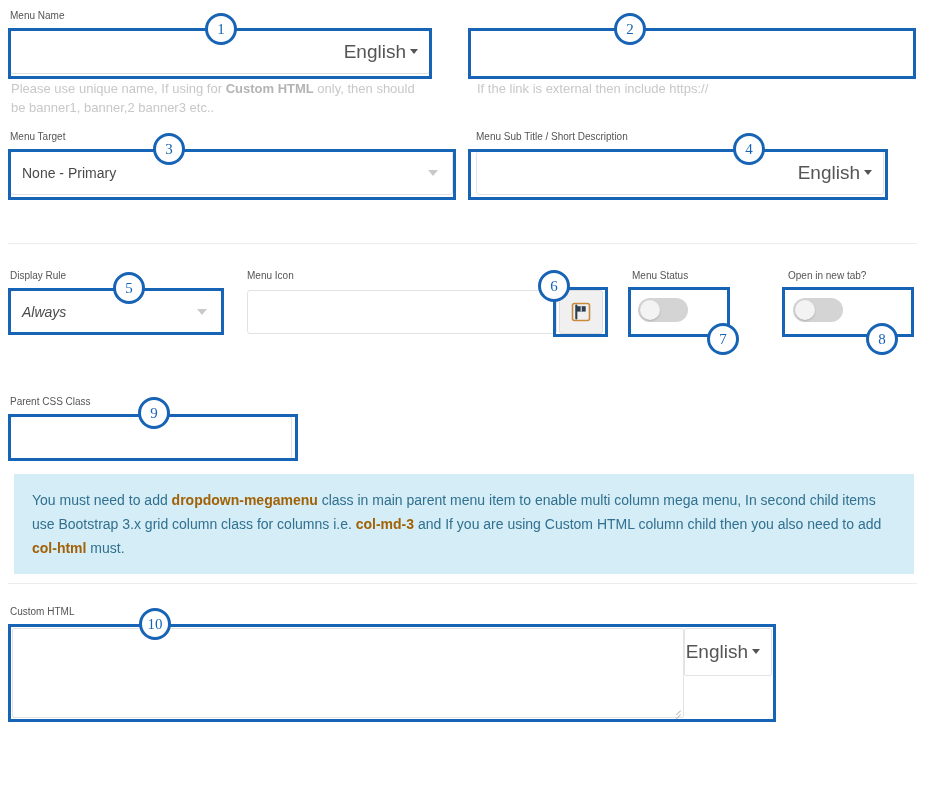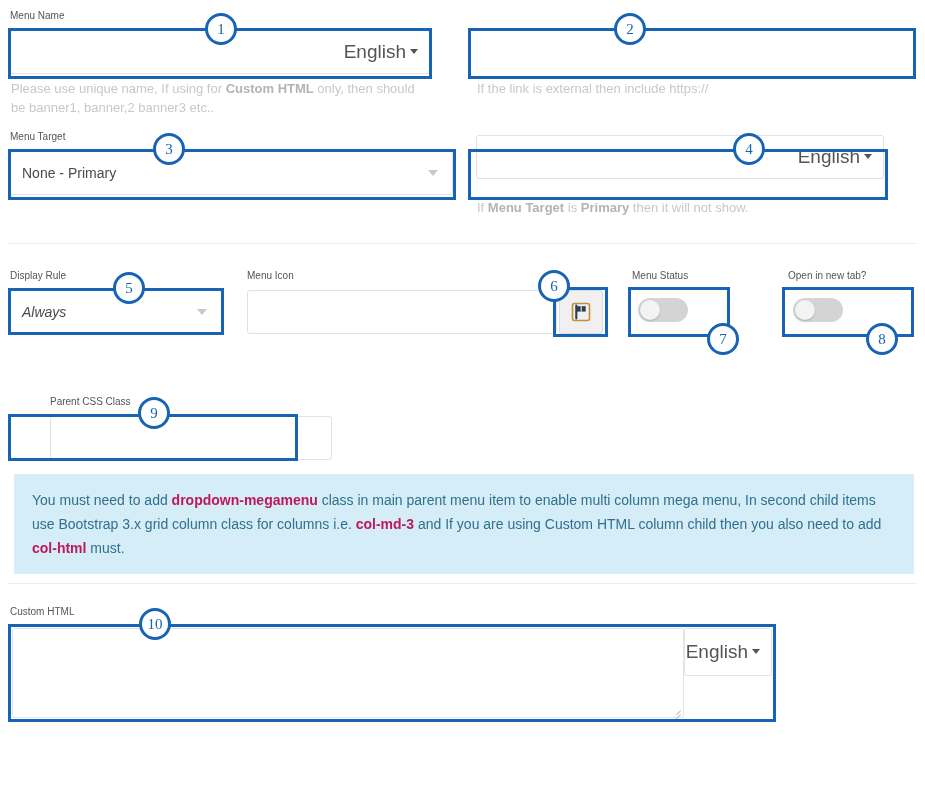--- a/index.html
+++ b/index.html
@@ -155,21 +155,21 @@
   
   .alert {
     position: absolute;
     box-sizing: border-box;
     background: #d4edf7;
     color: #31708f;
     font-size: 14px;
     line-height: 24px;
     padding: 14px 18px;
   }
-  .alert b { font-weight: bold; color: #be185d; text-align: right; }
+  .alert b { font-weight: bold; color: #a16207; text-align: right; }
 
   
   .ta {
     position: absolute;
     box-sizing: border-box;
     background: #ffffff;
     border: 1px solid #e4e4e4;
     border-radius: 2px;
   }
   .resize-grip {
@@ -205,25 +205,25 @@
 
   <div class="fld" style="left:10px; top:129px; width:443px;">
     <div class="lbl">Menu Target</div>
     <div class="ctl select" style="margin-top:6px; width:443px;">
       <span class="sel-text">None - Primary</span>
       <span class="caret-grey"></span>
     </div>
   </div>
 
   <div class="fld" style="left:476px; top:129px; width:408px;">
+    <div class="lbl">Menu Sub Title / Short Description</div>
     <div class="ctl input" style="margin-top:6px; width:408px;">
       <span class="lang"><span>English</span><span class="cv"></span></span>
     </div>
   </div>
-  <div class="help" style="position:absolute; left:477px; top:198px; width:430px;"><span>If </span><b>Menu Target</b><span> is </span><b>Primary</b><span> then it will not show.</span></div>
 
   <div class="divider" style="top:243px;"></div>
 
   <div class="fld" style="left:10px; top:268px; width:212px;">
     <div class="lbl">Display Rule</div>
     <div class="ctl select" style="margin-top:6px; width:212px;font-style:italic;">
       <span class="sel-text">Always</span>
       <span class="caret-grey"></span>
     </div>
   </div>
@@ -248,21 +248,21 @@
     <span class="knob"></span>
   </div>
 
   <div class="fld" style="left:788px; top:268px;">
     <div class="lbl">Open in new tab?</div>
   </div>
   <div class="switch" style="position:absolute; left:793px; top:298px;">
     <span class="knob"></span>
   </div>
 
-  <div class="fld" style="left:10px; top:394px; width:282px;margin-left:40px;">
+  <div class="fld" style="left:10px; top:394px; width:282px;">
     <div class="lbl">Parent CSS Class</div>
     <div class="ctl input" style="margin-top:6px; width:282px;"></div>
   </div>
 
   <div class="alert" style="left:14px; top:474px; width:900px;">
     <span>You must need to add </span><b>dropdown-megamenu</b><span> class in main parent menu item to enable multi column mega menu, In second child items use Bootstrap 3.x grid column class for columns i.e. </span><b>col-md-3</b><span> and If you are using Custom HTML column child then you also need to add </span><b>col-html</b><span> must.</span>
   </div>
 
   <div class="divider" style="top:583px;"></div>
 

